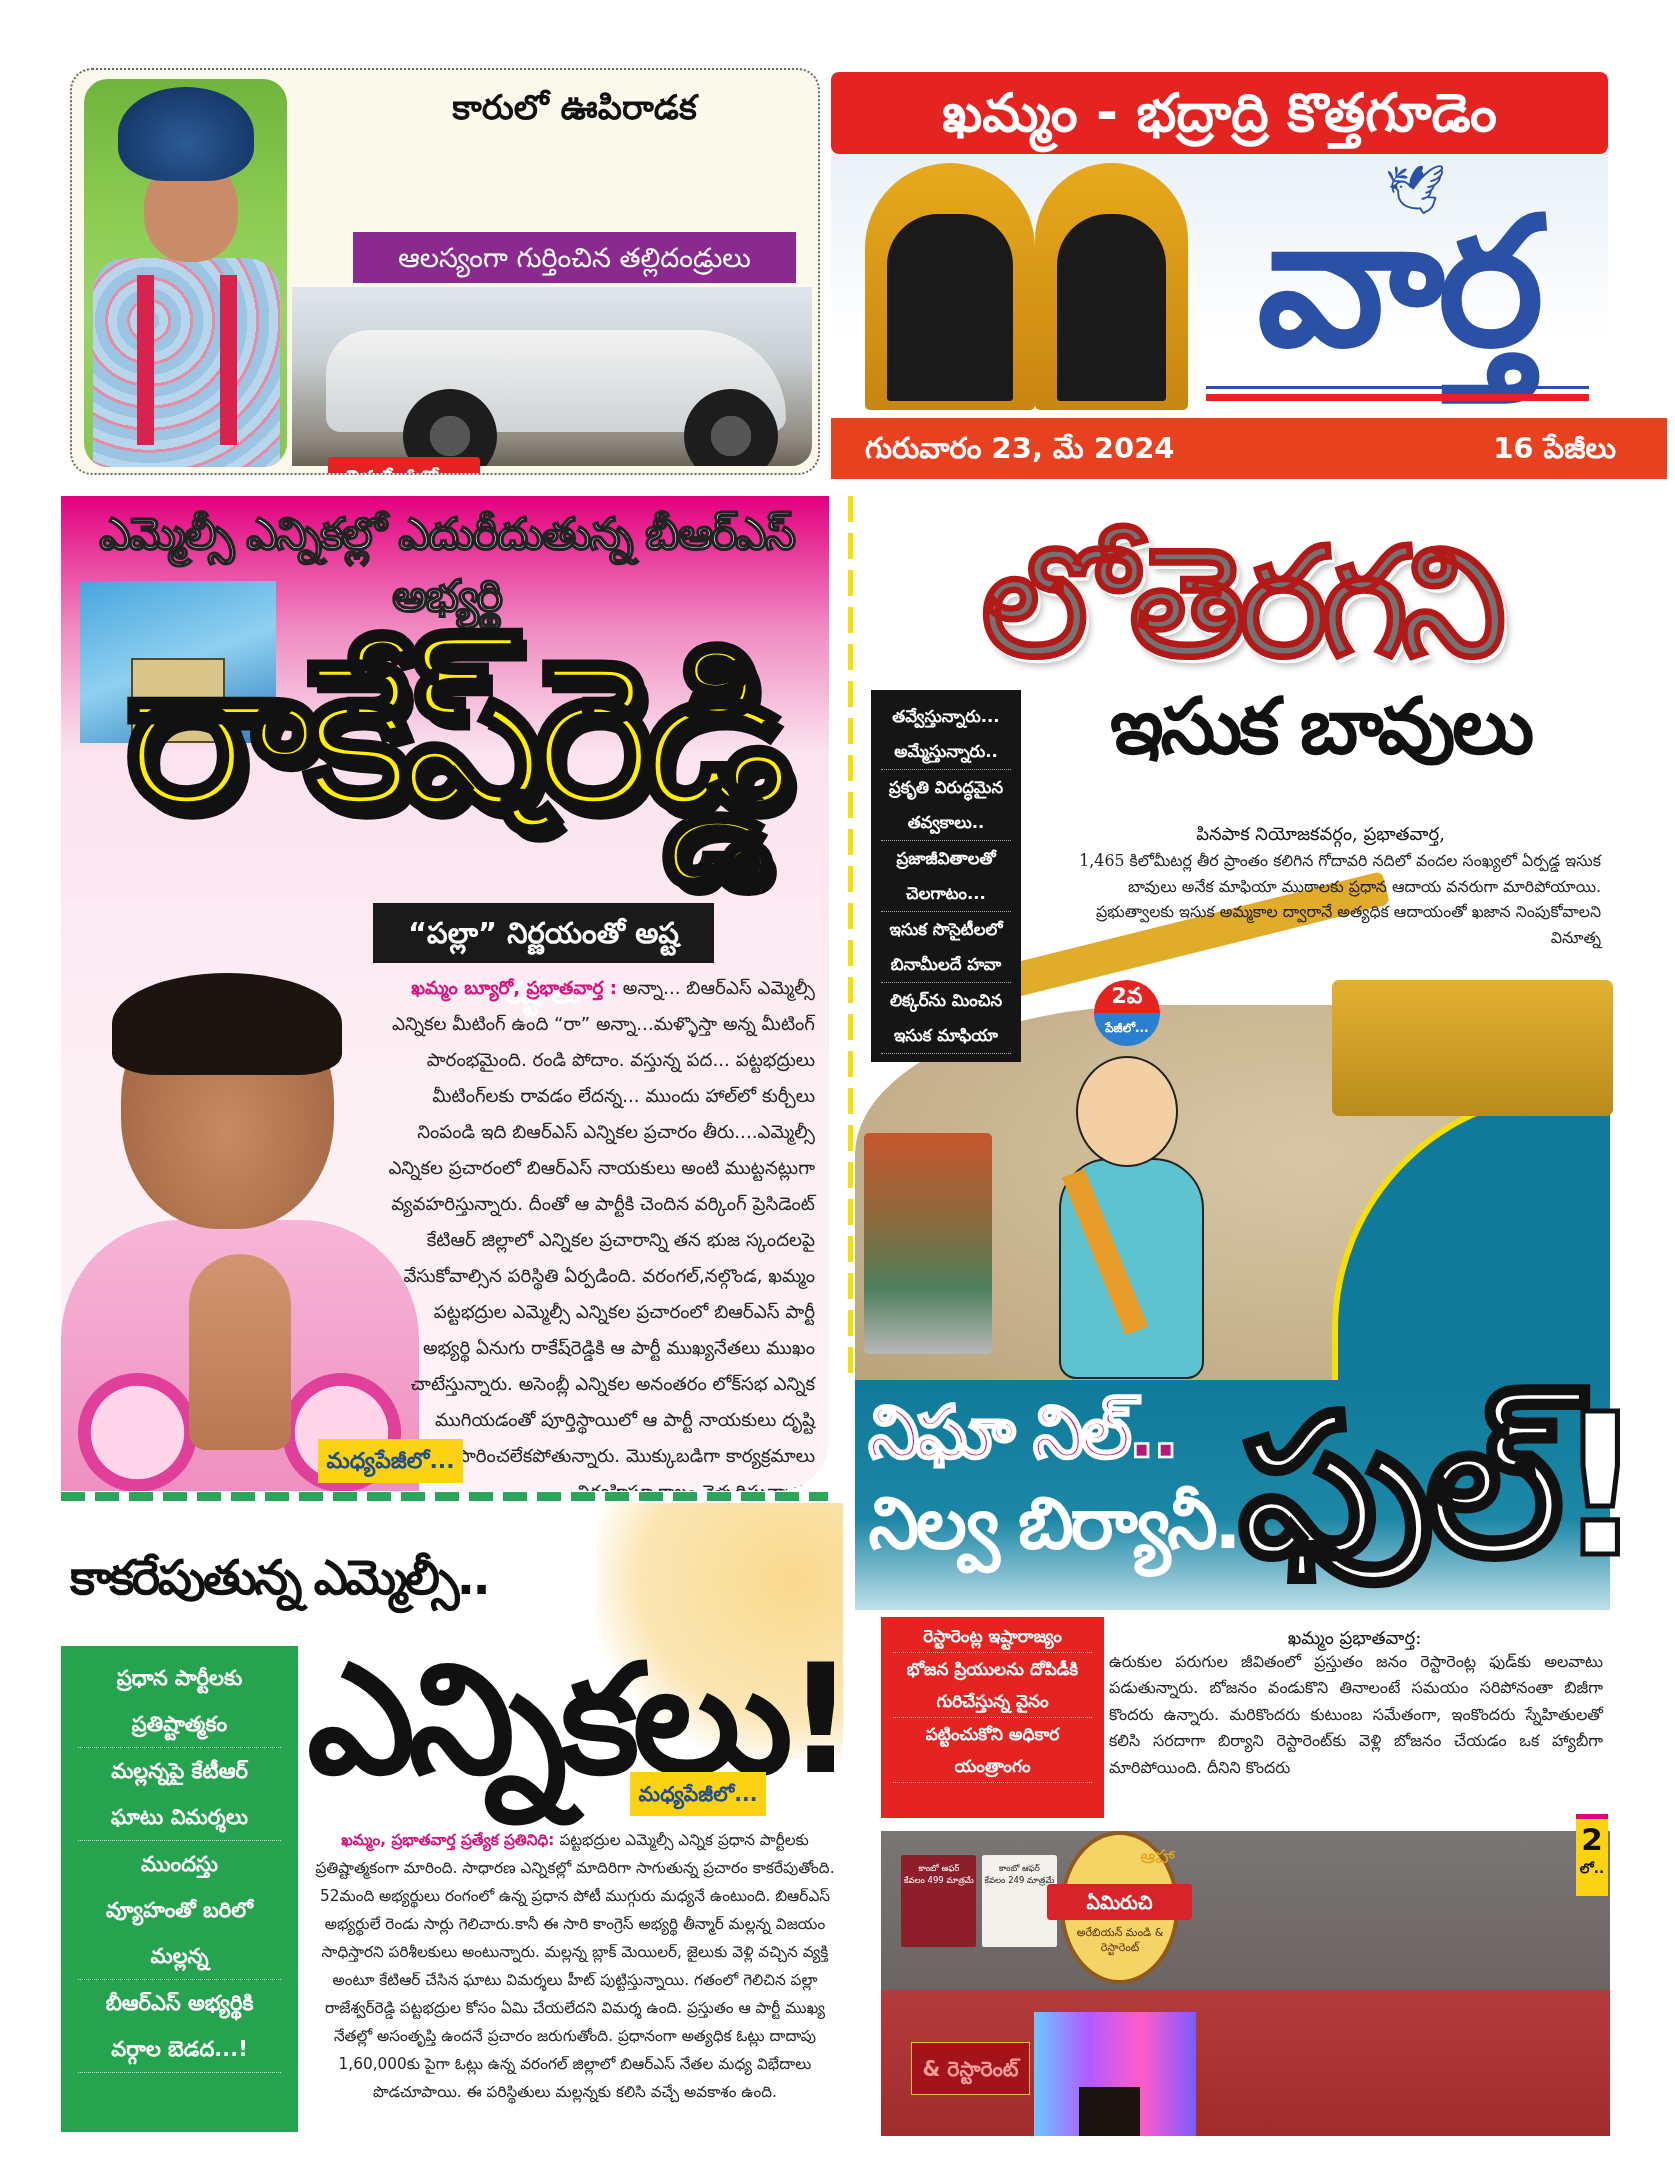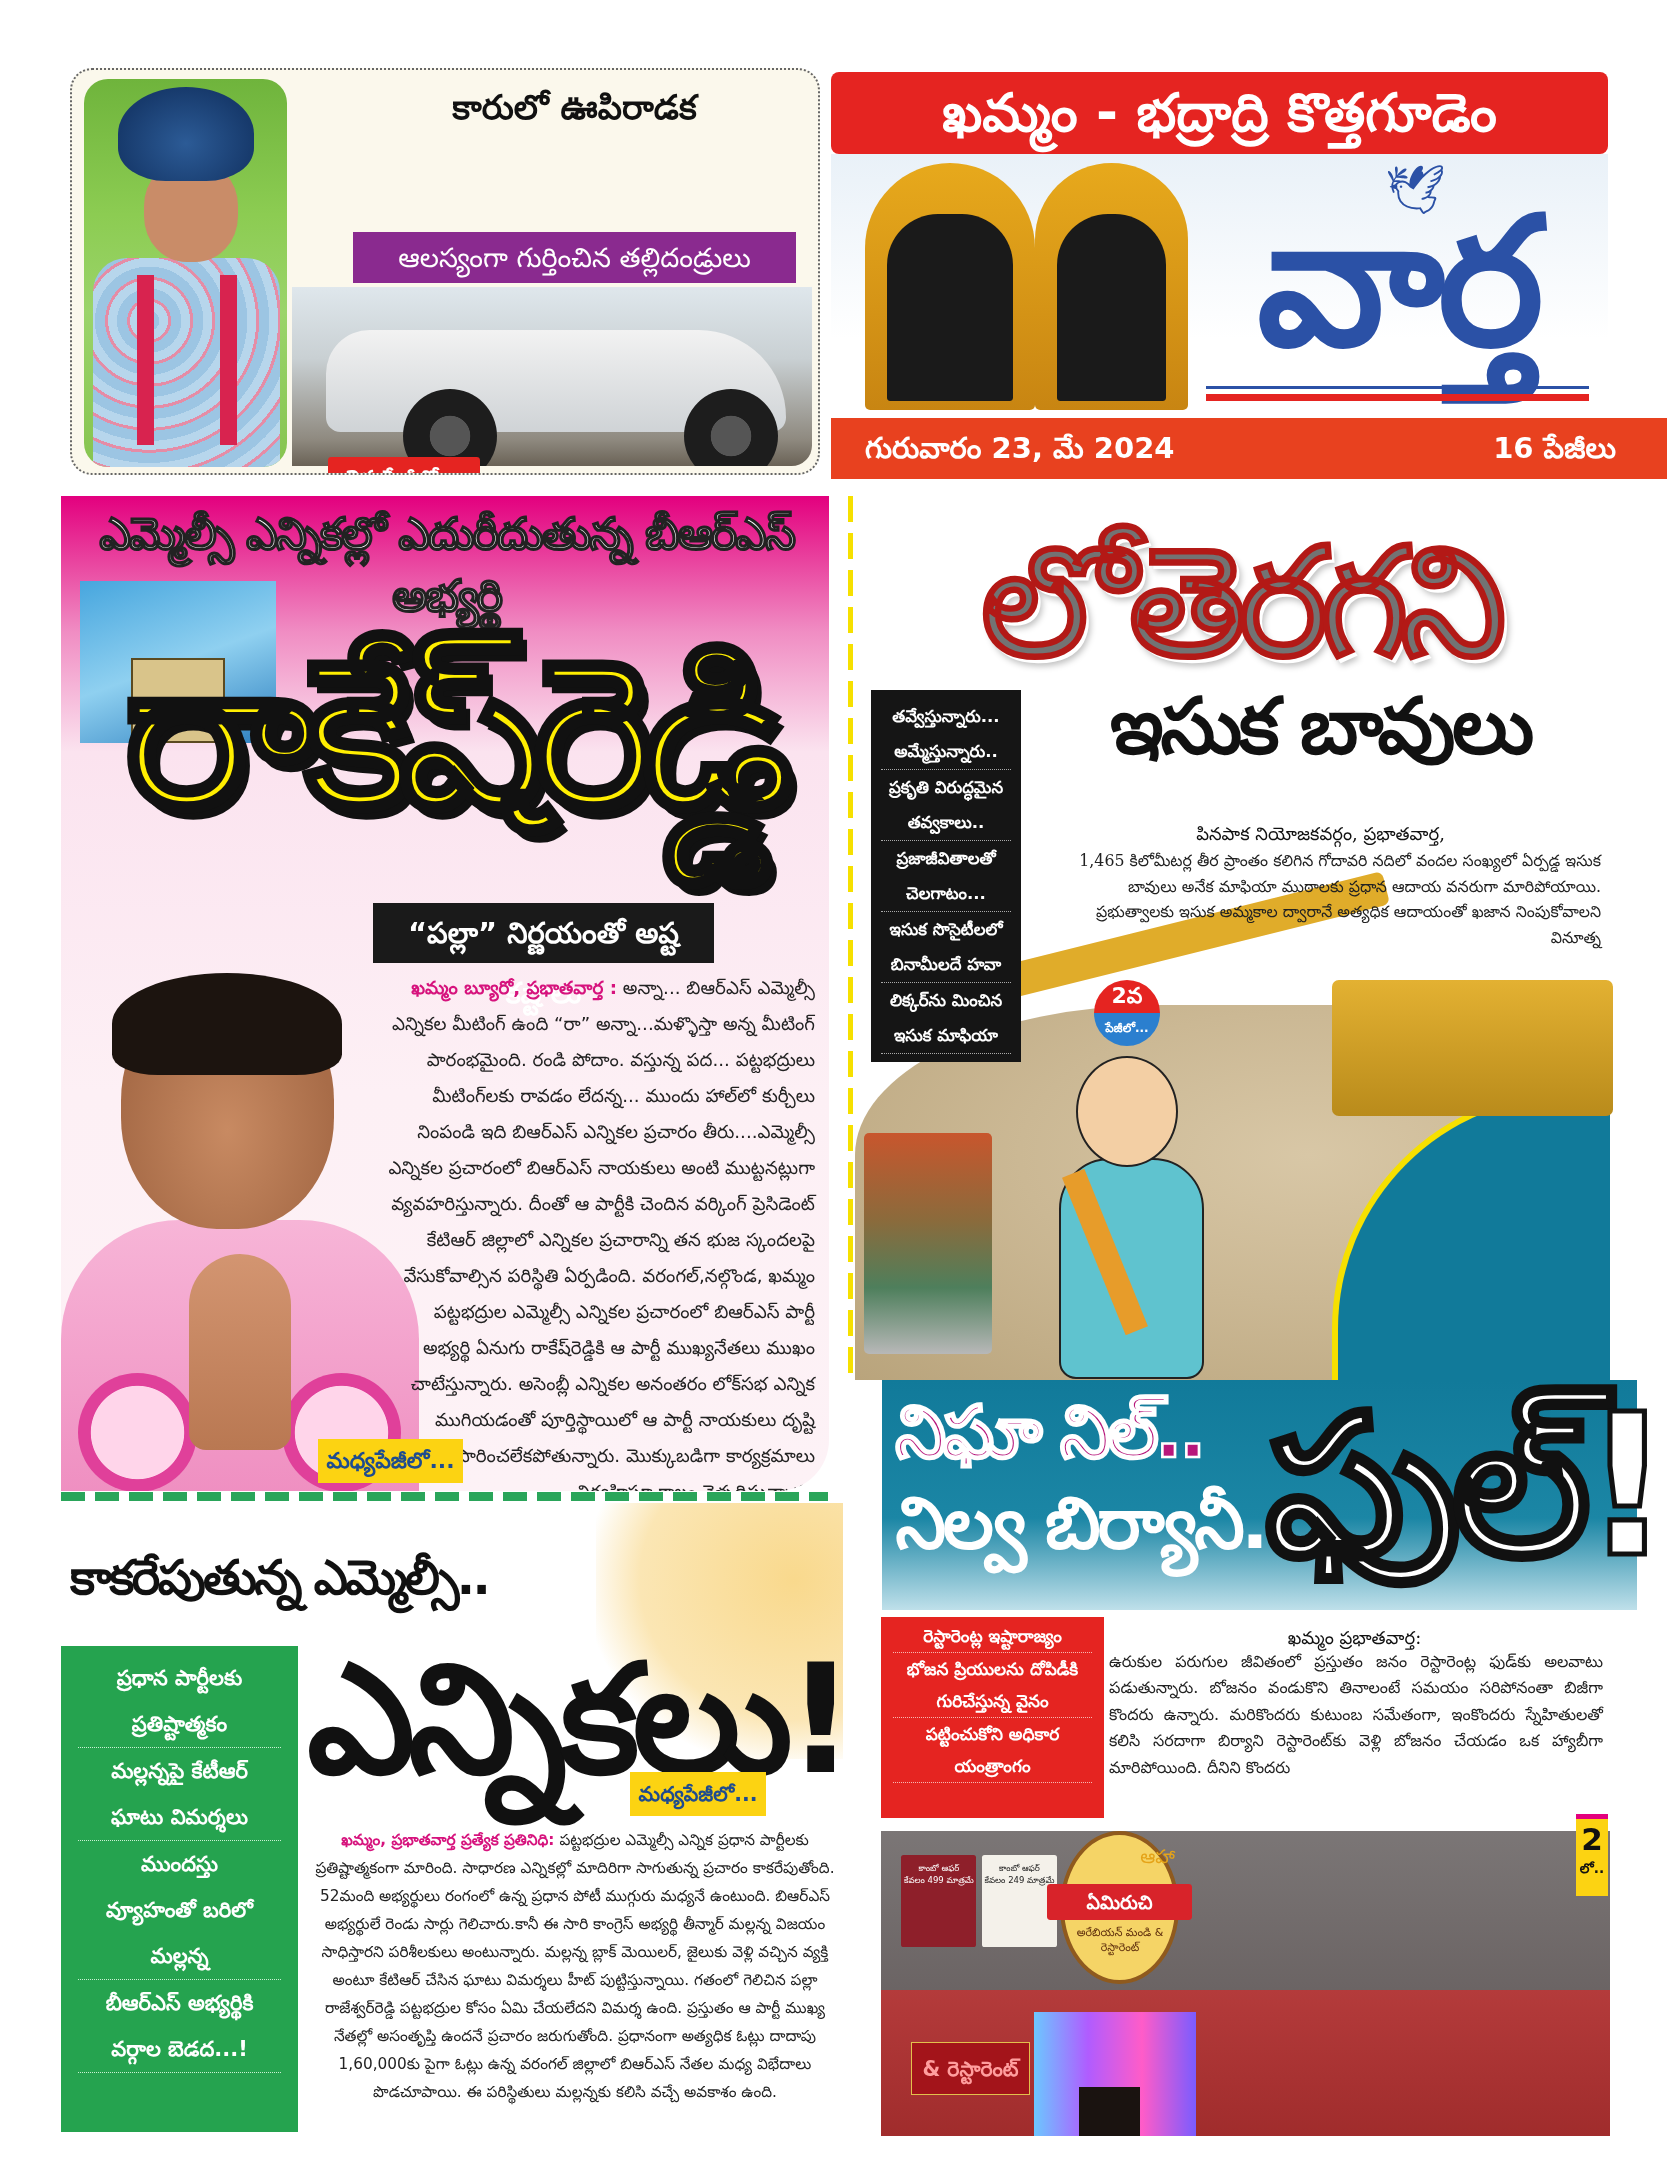--- a/index.html
+++ b/index.html
@@ -73,21 +73,21 @@
   .sand-teal { left: 477px; top: 187px; width: 278px; height: 290px; background: #117a9a; border-radius: 239px 0 0 0; border-left: 6.8px solid #f6e000; border-top: 6.8px solid #f6e000; }
   .excavator-arm { left: 128px; top: 17px; width: 409px; height: 34px; background: #e0ac2a; transform: rotate(-14deg); border-radius: 6.8px; }
   .excavator-cab { left: 477px; top: 77px; width: 281px; height: 136px; background: linear-gradient(180deg,#e3b132,#b98b1b); border-radius: 6.8px; }
   .truck { left: 8.5px; top: 230px; width: 128px; height: 221px; background: linear-gradient(180deg,#c8562d,#8a6b3c 40%,#4e7f5c 70%,#b8b8b8); border-radius: 5.1px; }
   .cartoon { left: 204px; top: 153px; width: 145px; height: 324px; }
   .cartoon-head { left: 17px; top: 0; width: 102px; height: 111px; background: #f3cfa4; border-radius: 50%; border: 2.6px solid #222; }
   .cartoon-robe { left: 0; top: 102px; width: 145px; height: 221px; background: #5fc3cf; border-radius: 51px 51px 17px 17px; border: 2.6px solid #222; }
   .cartoon-scarf { left: 34px; top: 111px; width: 24px; height: 170px; background: #e79c2a; transform: rotate(-22deg); }
   .badge-2 { left: 239px; top: 77px; width: 66px; height: 66px; border-radius: 50%; background: linear-gradient(180deg,#e52421 0 50%, #2b7fcf 50% 100%); color: #fff; text-align: center; font-weight: bold; font-size: 22px; line-height: 32px; }
 
-  .biryani-band { left: 882px; top: 1380px; width: 755px; height: 230px; background: linear-gradient(180deg,#117a9a 0%,#1b86a5 60%,#bfe0ea 100%); padding-left: 28px; }
+  .biryani-band { left: 855px; top: 1380px; width: 755px; height: 230px; background: linear-gradient(180deg,#117a9a 0%,#1b86a5 60%,#bfe0ea 100%); padding-left: 28px; }
   .biryani-l1 { left: 13.6px; top: 10.2px; font-size: 72px; font-weight: bold; color: #b7177b; -webkit-text-stroke: 2.6px #fff; letter-spacing: -3.4px; }
   .biryani-l2 { left: 13.6px; top: 101px; font-size: 72px; font-weight: bold; color: #fff; letter-spacing: -3.4px; }
   .biryani-big { left: 383px; top: 0; font-size: 196px; font-weight: bold; color: #fff; -webkit-text-stroke: 5.1px #111; letter-spacing: -8.5px; line-height: 213px; }
   .red-box { left: 881px; top: 1617px; width: 223px; height: 201px; background: #e52421; padding: 3.4px 5.1px; }
   .red-box .line { color: #fff; font-size: 17px; font-weight: bold; text-align: center; line-height: 32px; }
   .red-box .sep { border-bottom: 1.7px dotted #f7b7b2; margin: 0 6.8px; }
   .biryani-dateline { left: 1116px; top: 1627px; width: 477px; text-align: center; font-family: "DejaVu Serif", serif; font-size: 18px; }
   .biryani-body { left: 1032px; top: 1649px; width: 571px; text-align: justify; text-align-last: left; font-family: "DejaVu Serif", serif; font-size: 16px; line-height: 26.4px; color: #222; padding-left: 77px; }
   .restaurant-photo { left: 881px; top: 1831px; width: 729px; height: 305px; background: linear-gradient(180deg,#7b7676 0%,#6b6464 52%,#b43b3b 52%,#a02c2c 100%); overflow: hidden; }
   .menu-board { top: 24px; width: 75px; height: 92px; border-radius: 2.6px; font-size: 8.5px; text-align: center; padding-top: 8px; }

